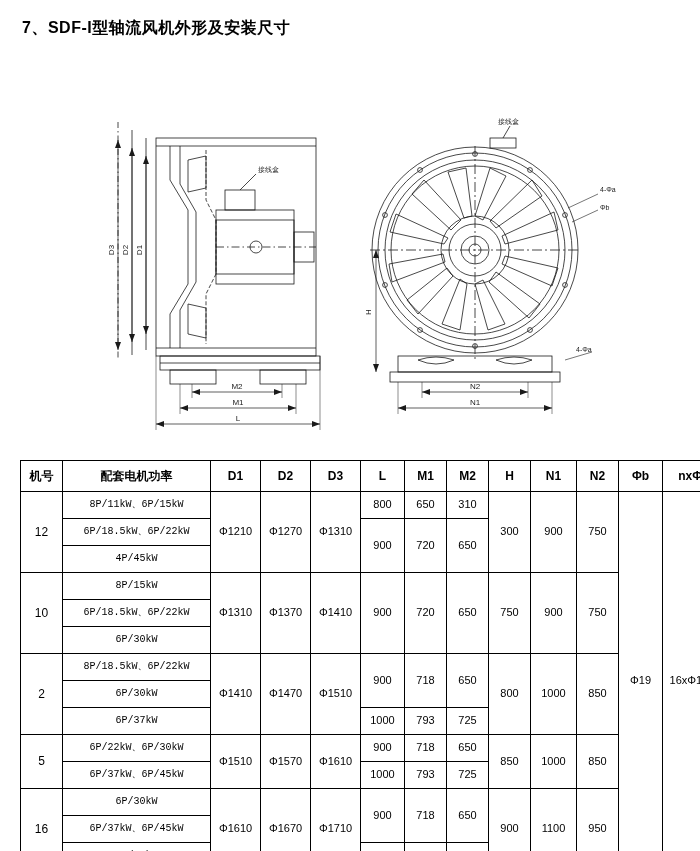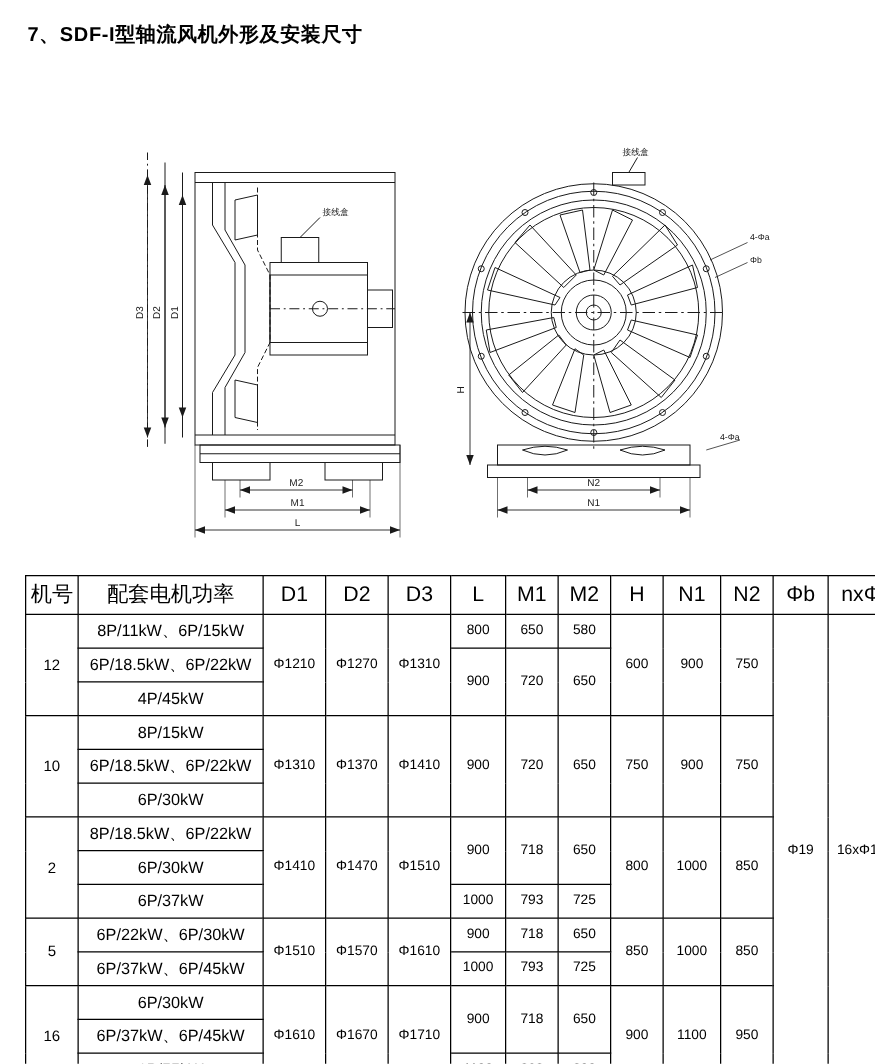--- a/index.html
+++ b/index.html
@@ -52,29 +52,30 @@
   table.spec td {
     border: 1px solid #000;
     text-align: center;
     vertical-align: middle;
     padding: 2px 1px;
     line-height: 1.25;
     font-weight: normal;
     white-space: nowrap;
   }
   table.spec thead th {
-    font-weight: normal;
+    font-weight: bold;
     height: 26px;
-    font-size: 17px;
+    font-size: 12px;
   }
   table.spec tbody td {
     height: 22px;
   }
   td.motor {
-    font-size: 13px;
+    font-size: 10px;
+    font-family: Liberation Mono, monospace;
   }
   td.model {
     font-weight: bold;
     font-size: 12px;
   }
   .thick-top > td, .thick-top > th {
     border-top: 1.6px solid #000;
   }
   
   col.c-model { width: 42px; }
@@ -292,22 +293,22 @@
     <tbody>
 
       <tr class="thick-top">
         <td class="model" rowspan="3">12</td>
         <td class="motor">8P/11kW、6P/15kW</td>
         <td rowspan="3">Φ1210</td>
         <td rowspan="3">Φ1270</td>
         <td rowspan="3">Φ1310</td>
         <td>800</td>
         <td>650</td>
-        <td>580</td>
-        <td rowspan="3">600</td>
+        <td>310</td>
+        <td rowspan="3">300</td>
         <td rowspan="3">900</td>
         <td rowspan="3">750</td>
         <td rowspan="14">Φ19</td>
         <td rowspan="14">16xΦ14.5</td>
       </tr>
       <tr>
         <td class="motor">6P/18.5kW、6P/22kW</td>
         <td rowspan="2">900</td>
         <td rowspan="2">720</td>
         <td rowspan="2">650</td>

